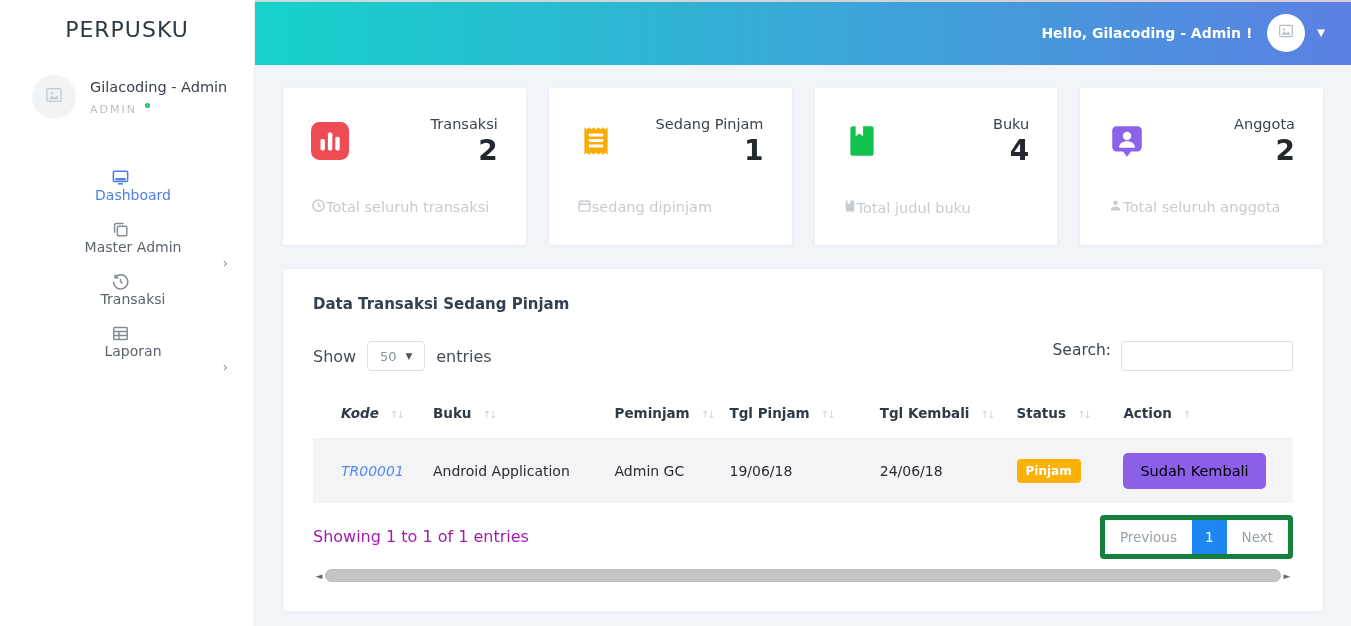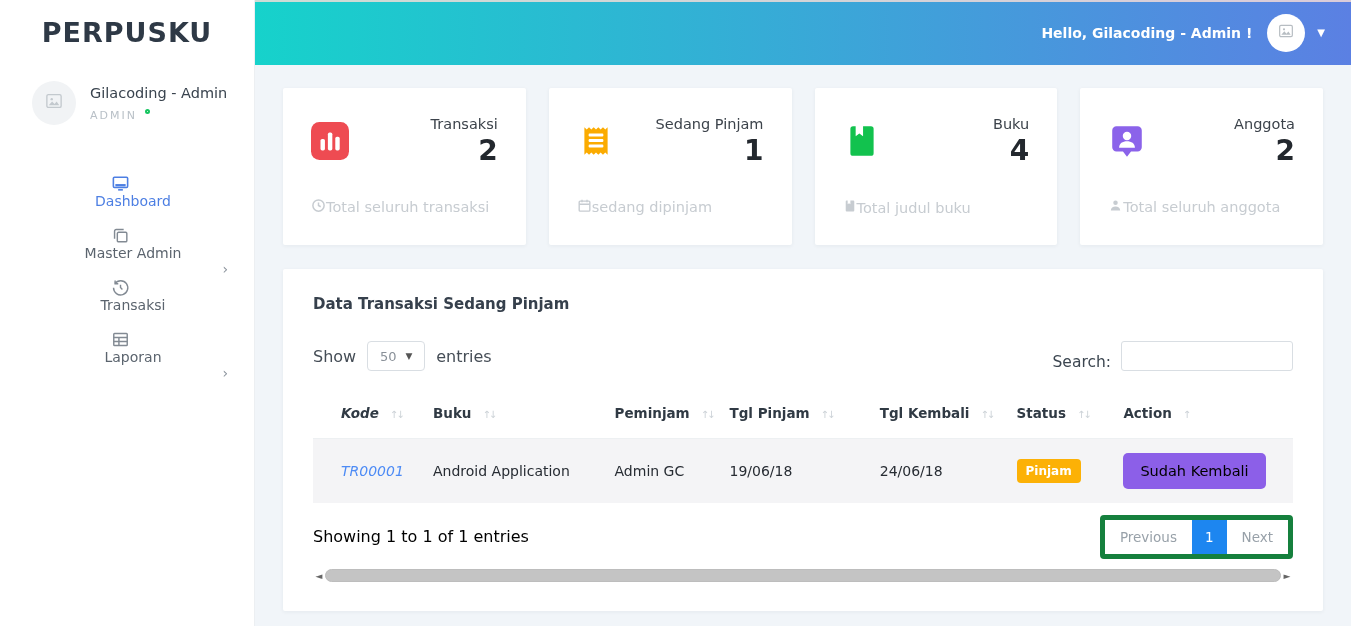--- a/index.html
+++ b/index.html
@@ -6,21 +6,21 @@
   html,body { width:1351px; height:626px; }
   body {
     font-family:"DejaVu Sans", sans-serif;
     display:flex;
     overflow:hidden;
     background:#f1f5f9;
     color:#333;
   }
   
   .sidebar { width:255px; min-width:255px; height:626px; background:#fff; border-right:1px solid #eceff2; }
-  .brand { font-size:27px; font-weight:700; letter-spacing:1px; color:#2e3946; text-align:center; padding-top:17px; }
+  .brand { font-size:22px; font-weight:400; letter-spacing:1px; color:#2e3946; text-align:center; padding-top:17px; }
   .user { display:flex; align-items:center; gap:14px; margin:33px 0 0 32px; }
   .avatar { width:44px; height:44px; border-radius:50%; background:#f1f3f5; display:flex; align-items:center; justify-content:center; flex:none; }
   .user-name { font-size:14.5px; color:#39434e; }
   .user-role { font-size:11px; color:#b9c0c7; letter-spacing:2px; margin-top:8px; display:flex; align-items:flex-start; gap:8px; }
   .status-dot { width:5px; height:5px; border:2.5px solid #15c55f; border-radius:50%; background:#fff; }
   .menu { margin-top:48px; }
   .menu-item { display:flex; align-items:center; height:52px; padding:0 26px 0 38px; font-size:14px; color:#5b646e; cursor:pointer;flex-direction:column; }
   .mi-icon { width:20px; height:20px; margin-right:26px; display:flex; align-items:center; justify-content:center; flex:none; }
   .menu-item .chevron { margin-left:auto; color:#8d959e; font-size:14px; }
   .menu-item.active { color:#4d7fe3; }
@@ -41,33 +41,33 @@
   .stat-label { font-size:14.5px; color:#3c434b; text-align:right; }
   .stat-value { font-size:28px; color:#23282e; font-weight:600; text-align:right; margin-top:2px; }
   .stat-footer { position:absolute; left:28px; bottom:29px; display:flex; align-items:center; gap:0; color:#c7ccd1; font-size:14.5px; }
   
   .table-card { background:#fff; margin-top:24px; border-radius:2px; box-shadow:0 1px 4px rgba(40,50,60,.06); padding:26px 30px 28px; }
   .tc-title { font-size:15px; font-weight:600; color:#36404c; }
   .toolbar { display:flex; justify-content:space-between; align-items:center; margin-top:28px; }
   .show-group { display:flex; align-items:center; gap:11px; font-size:16px; color:#454d56; }
   .select-box { width:58px; height:30px; border:1px solid #d9dee3; border-radius:4px; display:flex; align-items:center; justify-content:center; gap:9px; font-size:13px; color:#8a9199; background:#fff; cursor:pointer; }
   .select-caret { font-size:9px; color:#555; }
-  .search-group { display:flex; align-items:flex-end; gap:10px; font-size:15.5px; color:#3c4650; }
+  .search-group { display:flex; align-items:flex-start; gap:10px; font-size:15.5px; color:#3c4650; }
   .search-input { width:172px; height:30px; border:1px solid #d9dee3; border-radius:3px; padding:0 8px; font-size:13px; outline:none; font-family:inherit; }
   table { width:100%; border-collapse:collapse; margin-top:22px; }
   th { text-align:left; font-size:13.5px; font-weight:600; color:#303a44; padding:12px 8px 17px 8px; border-bottom:1px solid #edf0f2; cursor:pointer; white-space:nowrap; }
   th:first-child, td:first-child { padding-left:28px;font-style:italic; }
   .sort { color:#ccd2d7; font-size:10px; margin-left:11px; letter-spacing:-2px; font-weight:400; }
   td { font-size:14px; color:#272c33; padding:0 8px; height:64px; background:#f4f4f6; }
   .col-kode{width:11.5%} .col-buku{width:19%} .col-pem{width:10.5%} .col-tp{width:15.5%} .col-tk{width:14%} .col-st{width:11%} .col-ac{width:18.5%}
   .link { color:#4d8bf5; text-decoration:none; cursor:pointer; }
   .badge { background:#fcb106; color:#fff; font-size:12px; font-weight:700; padding:5px 9px; border-radius:4px; display:inline-block; }
   .btn-purple { background:#8c5fe8; color:#000000; font-size:14.5px; padding:10px 17px; border-radius:5px; border:none; cursor:pointer; font-family:inherit; }
   .info-row { display:flex; justify-content:space-between; align-items:center; margin-top:12px; }
-  .info-text { font-size:16px; color:#000000; }
+  .info-text { font-size:16px; color:#a21caf; }
   .pagination { display:flex; border:5px solid #15803d; border-radius:4px; overflow:hidden; font-size:13.5px; background:#fff; }
   .page-btn { padding:9px 15px; color:#98a1a9; cursor:pointer; }
   .page-current { padding:9px 13px; background:#1d86f0; color:#fff; cursor:pointer; }
   .hscroll { margin-top:10px; height:14px; display:flex; align-items:center; }
   .hs-arrow { width:12px; color:#666; font-size:9px; text-align:center; cursor:pointer; line-height:14px; }
   .hs-thumb { flex:1; height:13px; background:#c4c4c4; border-radius:7px; cursor:grab; border:1px solid #bdbdbd; }
 </style>
 </head>
 <body>
 

